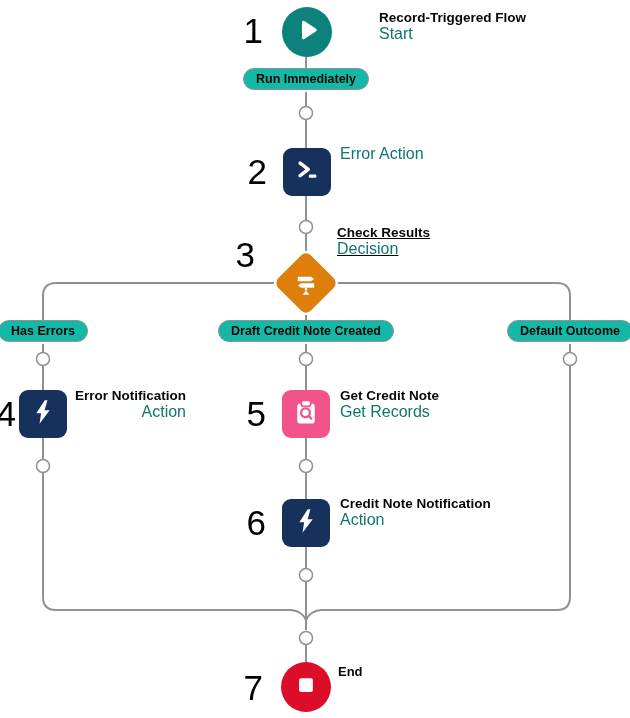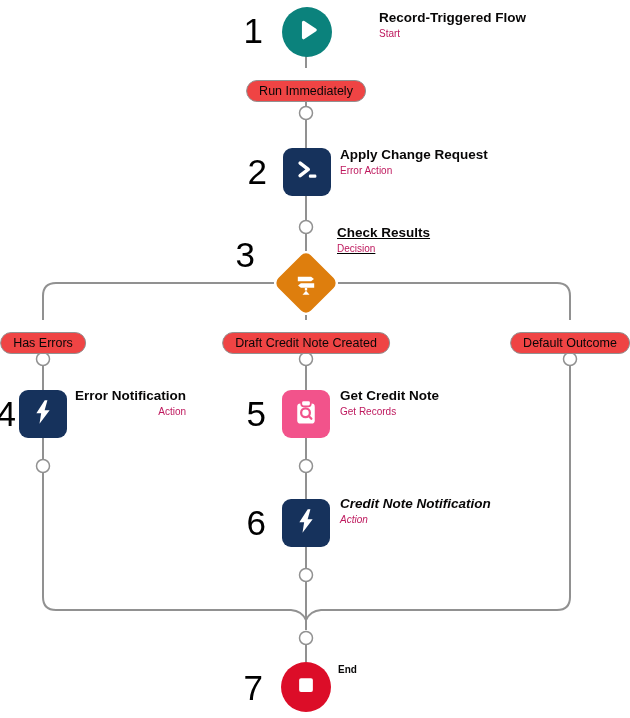--- a/index.html
+++ b/index.html
@@ -18,31 +18,31 @@
   .navy{background:#16325c;}
   .pink{background:#f2538b;}
   .red{background:#dc0d28;}
   .diamond{
     width:46px;height:46px;background:#de7e0d;border-radius:7px;
     transform:rotate(45deg);
   }
   .diamond .inner{transform:rotate(-45deg);display:flex;align-items:center;justify-content:center;width:100%;height:100%;}
   .node-label{position:absolute;white-space:nowrap;}
   .node-title{font-size:13.5px;font-weight:700;color:#080707;line-height:17px;}
-  .node-sub{font-size:10px;font-weight:400;color:#be185d;line-height:16px;}
+  .node-sub{font-size:16px;font-weight:400;color:#0f766e;line-height:16px;}
   .node-number{
     position:absolute;width:44px;text-align:right;font-size:35px;
     line-height:46px;font-weight:400;color:#000;
   }
   .pill{
-    position:absolute;transform:translateX(-50%);background:#ef4444;
+    position:absolute;transform:translateX(-50%);background:#14b8a6;
     border:1px solid #919191;border-radius:13px;padding:3px 12px;
-    font-size:12.5px;font-weight:400;color:#080707;white-space:nowrap;margin-top:12px;
+    font-size:12.5px;font-weight:700;color:#080707;white-space:nowrap;
   }
-  .end-label{font-size:10px;font-weight:700;color:#080707;}
+  .end-label{font-size:13px;font-weight:700;color:#080707;}
 </style>
 </head>
 <body>
 
 <div class="canvas">
 
   <svg class="wires" width="630" height="718" viewBox="0 0 630 718">
     <g stroke="#919191" stroke-width="2" fill="none">
 
       <path d="M306 55 V68"></path>
@@ -102,21 +102,20 @@
   <div class="node-number" style="left:223px;top:149px;">2</div>
   <div class="node-icon icon-square navy" style="left:283px;top:148px;">
     <span>
       <svg width="30" height="30" viewBox="0 0 24 24">
         <path d="M6.5 6.5 L13 11.5 L6.5 16.5" fill="none" stroke="#fff" stroke-width="2.8" stroke-linecap="round" stroke-linejoin="round"></path>
         <rect x="13.5" y="15.5" width="6" height="2.6" rx="1" fill="#fff"></rect>
       </svg>
     </span>
   </div>
   <div class="node-label" style="left:340px;top:146px;">
-    <div class="node-title">Apply Change Request</div>
     <div class="node-sub">Error Action</div>
   </div>
 
   <div class="node-number" style="left:211px;top:232px;">3</div>
   <div class="node-icon diamond" style="left:283px;top:260px;">
     <span class="inner">
       <svg width="28" height="28" viewBox="0 0 24 24">
         <g fill="#fff">
           <path d="M5 6.6 h11.4 l2.4 1.9 -2.4 1.9 H5 z"></path>
           <path d="M19 12.2 H7.6 l-2.4 1.9 2.4 1.9 H19 z"></path>
@@ -165,21 +164,21 @@
   </div>
 
   <div class="node-number" style="left:222px;top:500px;">6</div>
   <div class="node-icon icon-square navy" style="left:282px;top:499px;">
     <span>
       <svg width="28" height="28" viewBox="0 0 24 24">
         <path d="M13.5 2 L6.3 13 H10.4 L9 22 L17.7 10.6 H13.4 L15.8 2 Z" fill="#fff"></path>
       </svg>
     </span>
   </div>
-  <div class="node-label" style="left:340px;top:495px;font-style:italic;">
+  <div class="node-label" style="left:340px;top:495px;">
     <div class="node-title">Credit Note Notification</div>
     <div class="node-sub">Action</div>
   </div>
 
   <div class="node-number" style="left:219px;top:665px;">7</div>
   <div class="node-icon icon-circle red" style="left:281px;top:662px;">
     <span>
       <svg width="30" height="30" viewBox="0 0 24 24">
         <rect x="6.5" y="6.5" width="11" height="11" rx="1.5" fill="#fff"></rect>
       </svg>

